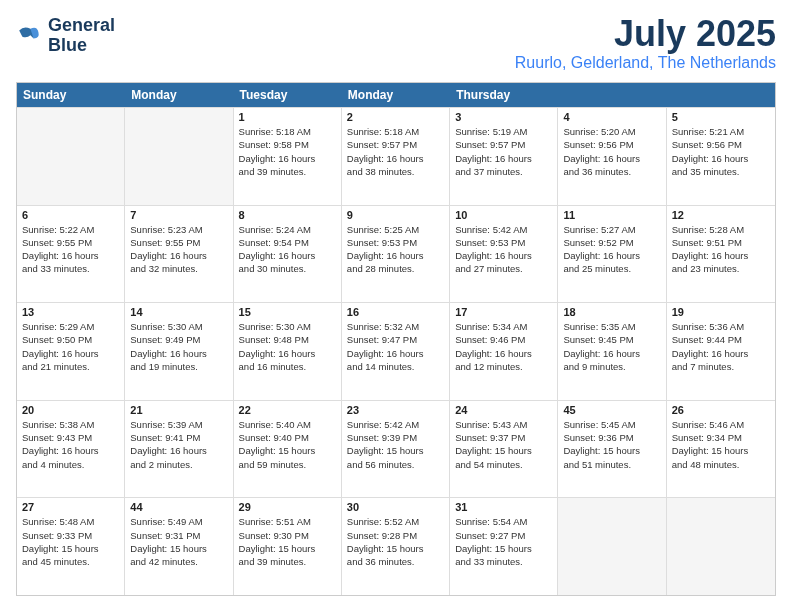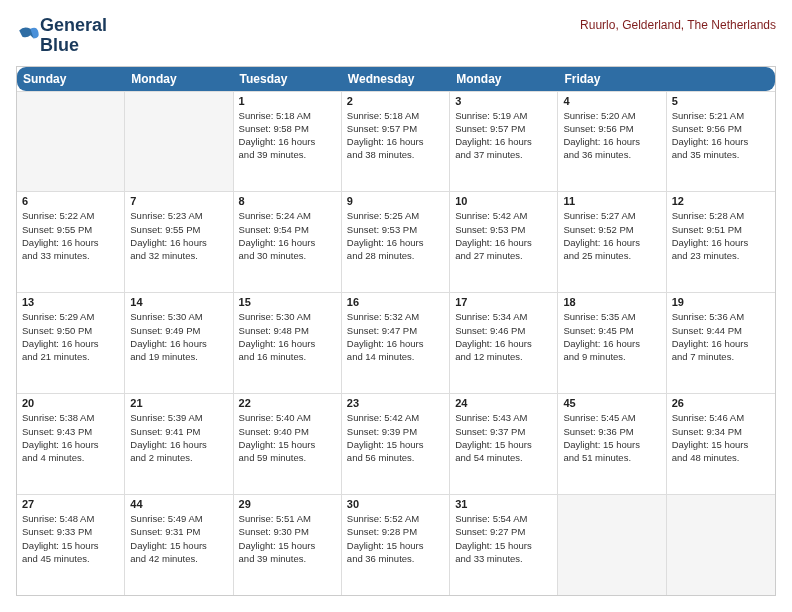--- a/index.html
+++ b/index.html
@@ -19,21 +19,21 @@
     }
     .header {
       display: flex;
       justify-content: space-between;
       align-items: flex-start;
       margin-bottom: 10px;
     }
     .logo {
       display: flex;
       align-items: center;
-      gap: 0;
+      gap: 8px;
     }
     .logo-text {
       font-size: 18px;
       font-weight: bold;
       color: #1a3a5c;
       line-height: 1.1;
     }
     .logo-text span {
       display: block;
     }
@@ -44,35 +44,34 @@
     .title-block {
       text-align: right;
     }
     .month-title {
       font-size: 36px;
       font-weight: bold;
       color: #1a3a5c;
       line-height: 1;
     }
     .subtitle {
-      font-size: 12px;
-      color: #7f1d1d;
+      font-size: 16px;
+      color: #3b82f6;
       margin-top: 2px;
     }
     .calendar {
       flex: 1;
       border: 1px solid #ccc;
       display: flex;
       flex-direction: column;
     }
     .cal-header {
       display: grid;
       grid-template-columns: repeat(7, 1fr);
       background: #2e6da4;
-      border-radius: 9px;
     }
     .cal-header-cell {
       color: #fff;
       font-weight: bold;
       font-size: 12px;
       padding: 5px 6px;
       text-align: left;
     }
     .cal-body {
       flex: 1;
@@ -119,32 +118,32 @@
       <svg class="logo-icon" viewBox="0 0 30 30">
         <path d="M4 8 Q10 2 18 6 Q24 10 22 18 L18 14 Q14 18 8 16 Z" fill="#2e6da4"></path>
         <path d="M18 6 Q26 2 28 10 Q30 18 22 18 Z" fill="#4a90d9"></path>
       </svg>
       <div class="logo-text">
         <span>General</span>
         <span>Blue</span>
       </div>
     </div>
     <div class="title-block">
+      <div class="month-title">July 2025</div>
       <div class="subtitle">Ruurlo, Gelderland, The Netherlands</div>
     </div>
   </div>
 
   <div class="calendar">
     <div class="cal-header">
     <div class="cal-header-cell">Sunday</div>
         <div class="cal-header-cell">Monday</div>
         <div class="cal-header-cell">Tuesday</div>
-        <div class="cal-header-cell">Wednesday</div>
         <div class="cal-header-cell">Monday</div>
-        <div class="cal-header-cell">Friday</div>
+        <div class="cal-header-cell">Thursday</div>
       </div>
     <div class="cal-body">
     <div class="cal-row">
           <div class="cal-cell empty"></div>
           <div class="cal-cell empty"></div>
           <div class="cal-cell">
             <div class="day-num">1</div>
             <div class="cell-line">Sunrise: 5:18 AM</div>
             <div class="cell-line">Sunset: 9:58 PM</div>
             <div class="cell-line">Daylight: 16 hours</div>

